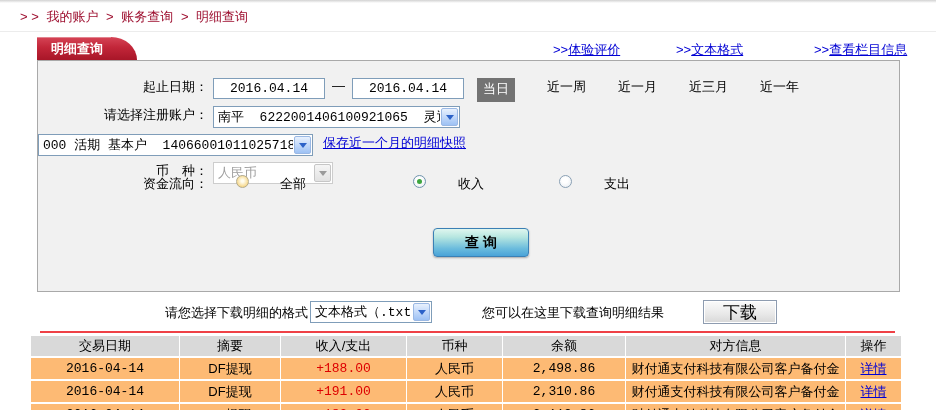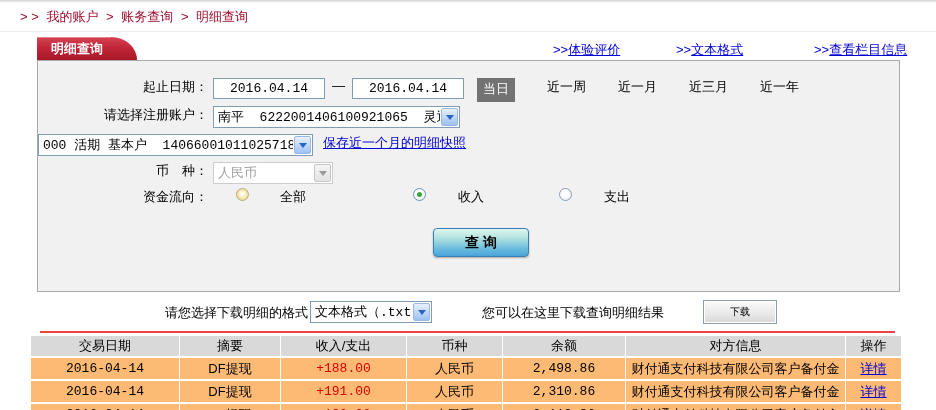--- a/index.html
+++ b/index.html
@@ -26,21 +26,21 @@
   .hdr-link { position:absolute; top:41px; color:#0000d4; cursor:pointer; white-space:nowrap; }
   .hdr-link .lbl { text-decoration:underline; }
   .hdr-link-1 { left:553px; } .hdr-link-2 { left:676px; } .hdr-link-3 { left:814px; }
 
   
   .panel { position:absolute; left:37px; top:60px; width:863px; height:232px;
     background:#f1f1f1; border:1px solid #a9a9a9; }
   .form-row { position:absolute; left:0; width:100%; height:24px;
     display:flex; }
   .row-date { top:17px; } .row-register { top:45px; } .row-sub { top:73px; }
-  .row-currency { top:101px; } .row-flow { top:127px;gap:23px; }
+  .row-currency { top:101px; } .row-flow { top:114px;gap:23px; }
   .form-label { width:170px; text-align:right; flex:none; margin-right:5px; }
 
   .xp-input { width:112px; height:21px; border:1px solid #7f9db9; background:#fff;
     text-align:center; font:13px "Liberation Mono", monospace; flex:none; }
   .date-dash { width:27px; text-align:center; flex:none; }
 
   .quick { margin-left:32px; cursor:pointer; white-space:nowrap; }
   .quick-active { margin-left:13px; background:#737373; color:#fff; padding:2px 6px; }
 
   .xp-select { height:22px; border:1px solid #7f9db9; background:#fff;
@@ -81,21 +81,21 @@
 
   
   .dl-row { position:absolute; left:0; top:300px; width:100%; height:26px; }
   .dl-row > * { position:absolute; }
   .dl-label { left:0; top:4px; width:308px; text-align:right; }
   .dl-select { left:310px; top:1px; }
   .dl-hint { left:482px; top:4px; }
   .dl-btn { left:703px; top:0; width:74px; height:24px; border:1px solid #8e9cb0;
     background:linear-gradient(180deg,#fbfbfb 0%,#e8e8e8 60%,#d7d7d7 100%);
     box-shadow:inset 0 0 0 1px #fff; font-family:Liberation Sans, sans-serif;
-    font-size:10px; color:#000; cursor:pointer; }
+    font-size:17px; color:#000; cursor:pointer; }
 
   .red-line { position:absolute; left:40px; top:331px; width:855px; height:2px; background:#ef4146; }
 
   
   .tx-table { position:absolute; left:30px; top:334px; width:864px;
     border-collapse:separate; border-spacing:1px 2px; table-layout:fixed; }
   .tx-table th { background:#d9d9d9; height:20px; font-weight:normal; font-size:13px; text-align:center; }
   .tx-table td { background:#fdba74; height:21px; font-size:13px; text-align:center; white-space:nowrap; overflow:hidden; }
   .mono { font-family:"Liberation Mono", monospace; }
   .amount { color:#dd0000; }

